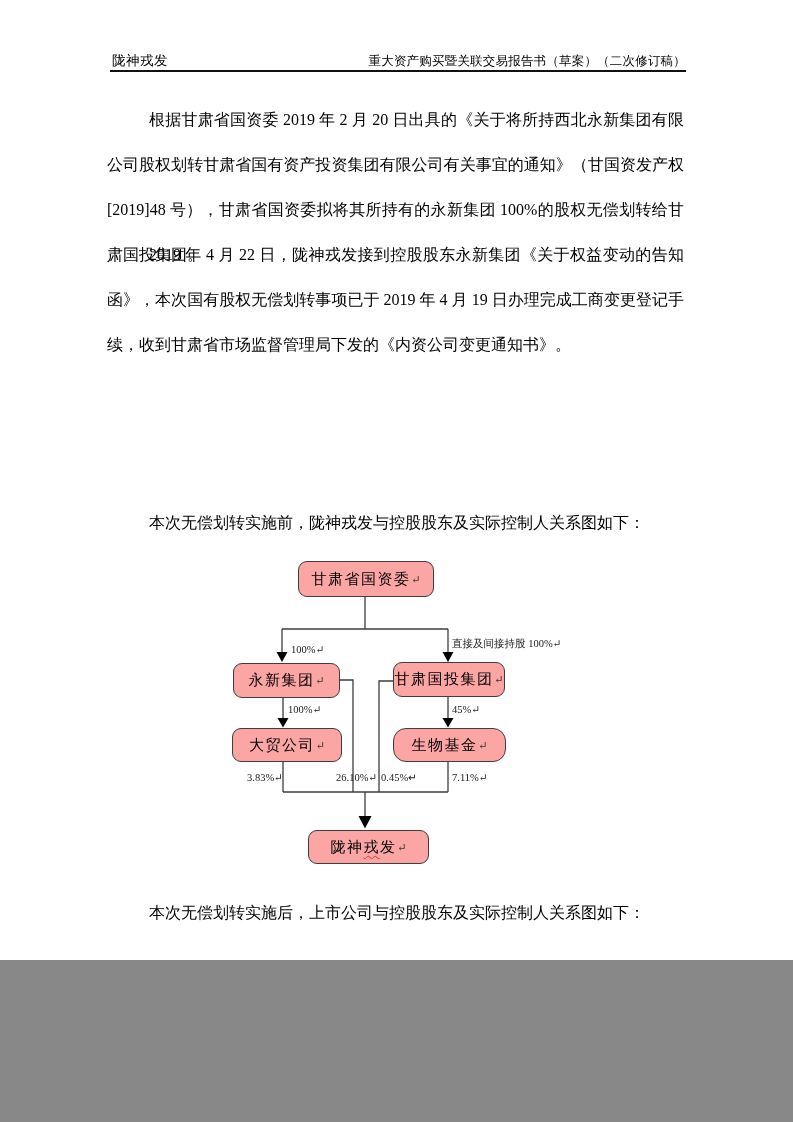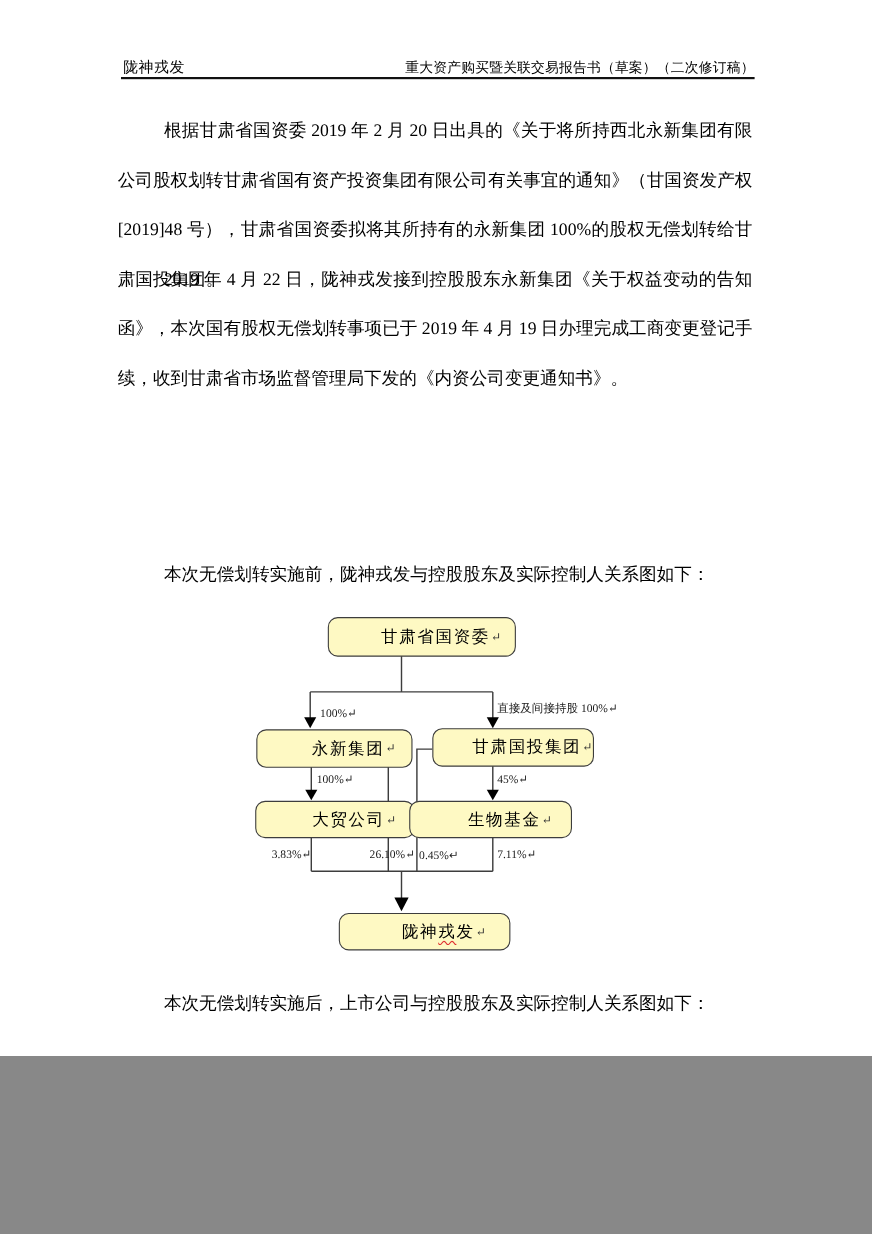--- a/index.html
+++ b/index.html
@@ -39,25 +39,24 @@
   #p2 { top: 232px; }
   #p3 { top: 339px; }
   #p4 { top: 500px; }
   #p5 { top: 890px; }
   
   .dg-svg { position: absolute; left: 0; top: 0; pointer-events: none; }
   .dg-box {
     position: absolute;
     border: 1.4px solid #3d3d3d;
     border-radius: 9px;
-    background: #fef9c3;
+    background: #fca5a5;
     display: flex; align-items: center; justify-content: center;
     font-size: 15px; letter-spacing: 1.5px;
     white-space: nowrap;
-    padding-left: 35px;
   }
   .ret { font-size: 11px; letter-spacing: 0; color: #333; margin-left: 1px; }
   .dg-lbl {
     position: absolute;
     font-size: 10.5px;
     white-space: nowrap;
     color: #1a1a1a;
   }
   .misspell {
     text-decoration: underline wavy #e03030;
@@ -123,21 +122,21 @@
   <div class="dg-box" style="left:393px; top:662px; width:110px; height:33px;">
     <span>甘肃国投集团</span>
       <span class="ret">↵</span>
   </div>
 
   <div class="dg-box" style="left:232px; top:728px; width:108px; height:32px;">
     <span>大贸公司</span>
       <span class="ret">↵</span>
   </div>
 
-  <div class="dg-box" style="left:372px; top:728px; width:111px; height:32px;">
+  <div class="dg-box" style="left:393px; top:728px; width:111px; height:32px;border-radius:13px;">
     <span>生物基金</span>
       <span class="ret">↵</span>
   </div>
 
   <div class="dg-box" style="left:308px; top:830px; width:119px; height:32px;">
     <span>陇神</span>
       <span class="misspell">戎</span>
       <span>发</span>
       <span class="ret">↵</span>
   </div>

